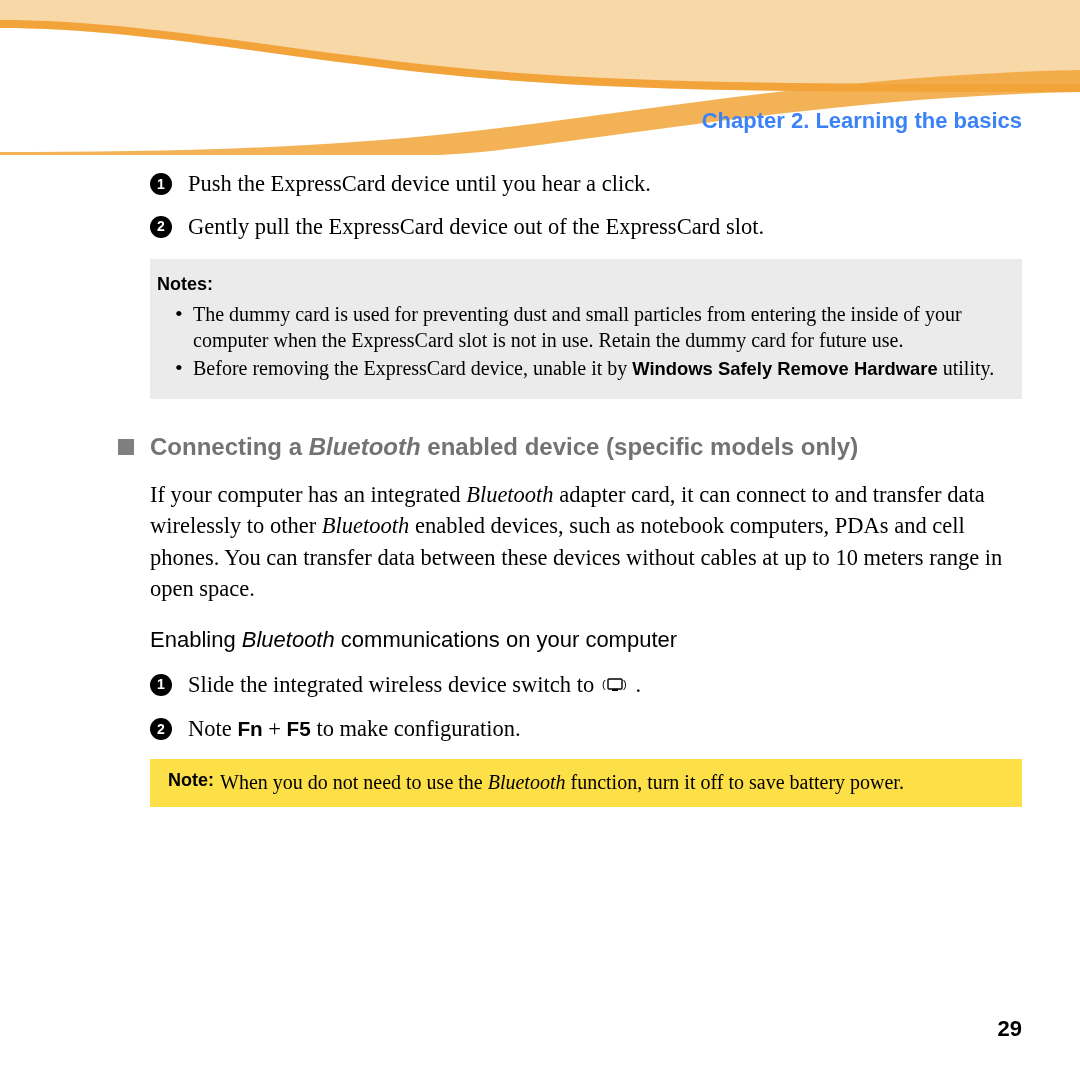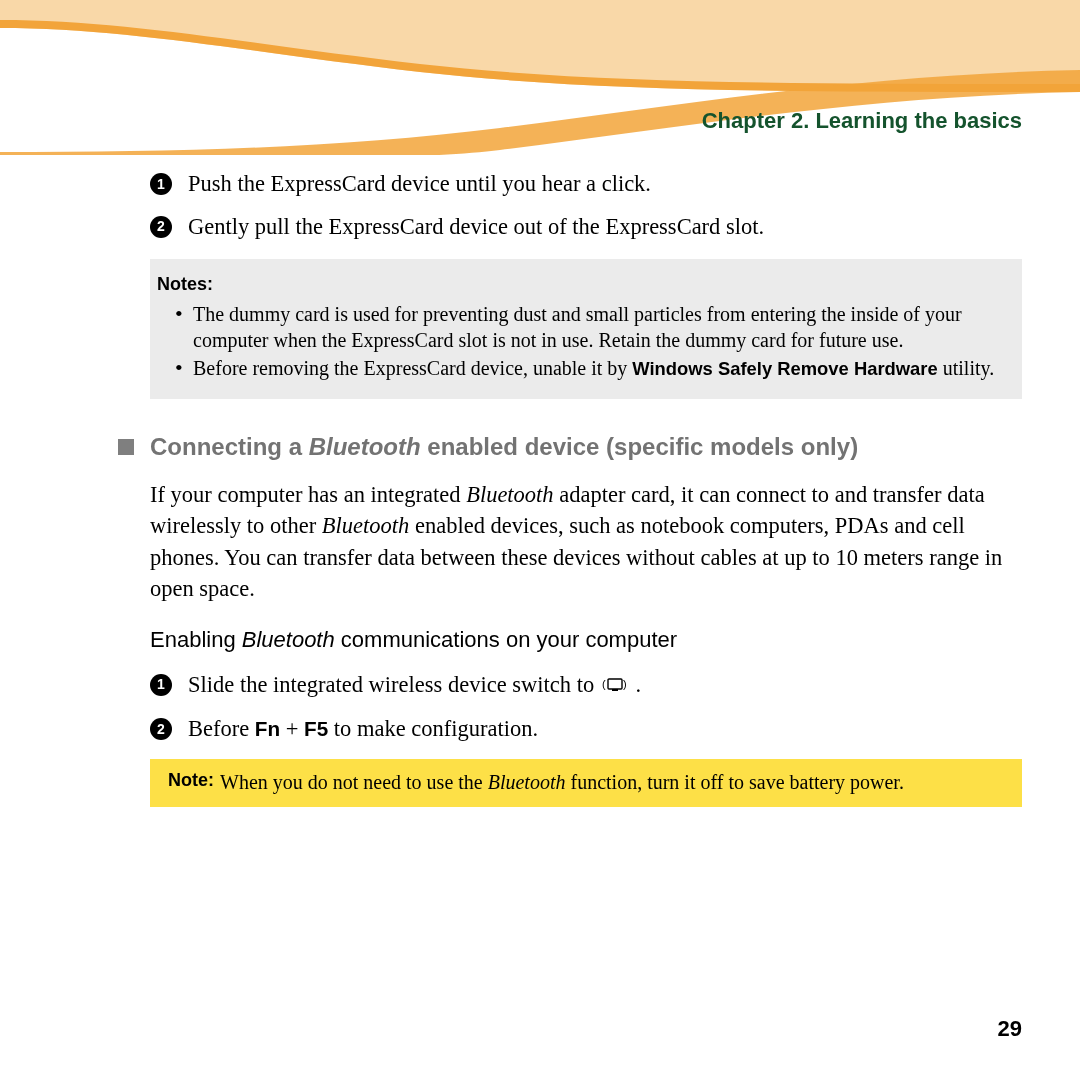--- a/index.html
+++ b/index.html
@@ -23,21 +23,21 @@
     height: 155px;
     overflow: hidden;
   }
   .chapter-title {
     position: absolute;
     top: 108px;
     right: 58px;
     font-family: Arial, Helvetica, sans-serif;
     font-weight: bold;
     font-size: 22px;
-    color: #14532d;
+    color: #3b82f6;
   }
   .content {
     position: absolute;
     top: 168px;
     left: 150px;
     right: 58px;
   }
   .sub-heading {
     font-family: Arial, Helvetica, sans-serif;
     font-weight: bold;
@@ -216,21 +216,21 @@
           <rect x="10" y="14" width="6" height="2" fill="#000"></rect>
           <text x="21" y="13" font-size="11" font-family="Arial">)</text>
         </svg>
       </span>
       <span>.</span>
     </span>
   </div>
   <div class="step">
     <span class="num-circle">2</span>
     <span>
-      <span>Before </span><span class="bolds">Fn</span><span> + </span><span class="bolds">F5</span><span> to make configuration.</span>
+      <span>Note </span><span class="bolds">Fn</span><span> + </span><span class="bolds">F5</span><span> to make configuration.</span>
     </span>
   </div>
 
   <div class="note-line">
     <span class="lbl">Note:</span>
     <span>
       <span> When you do not need to use the </span><span class="ital">Bluetooth</span><span> function, turn it off to save battery power.</span>
     </span>
   </div>
 

